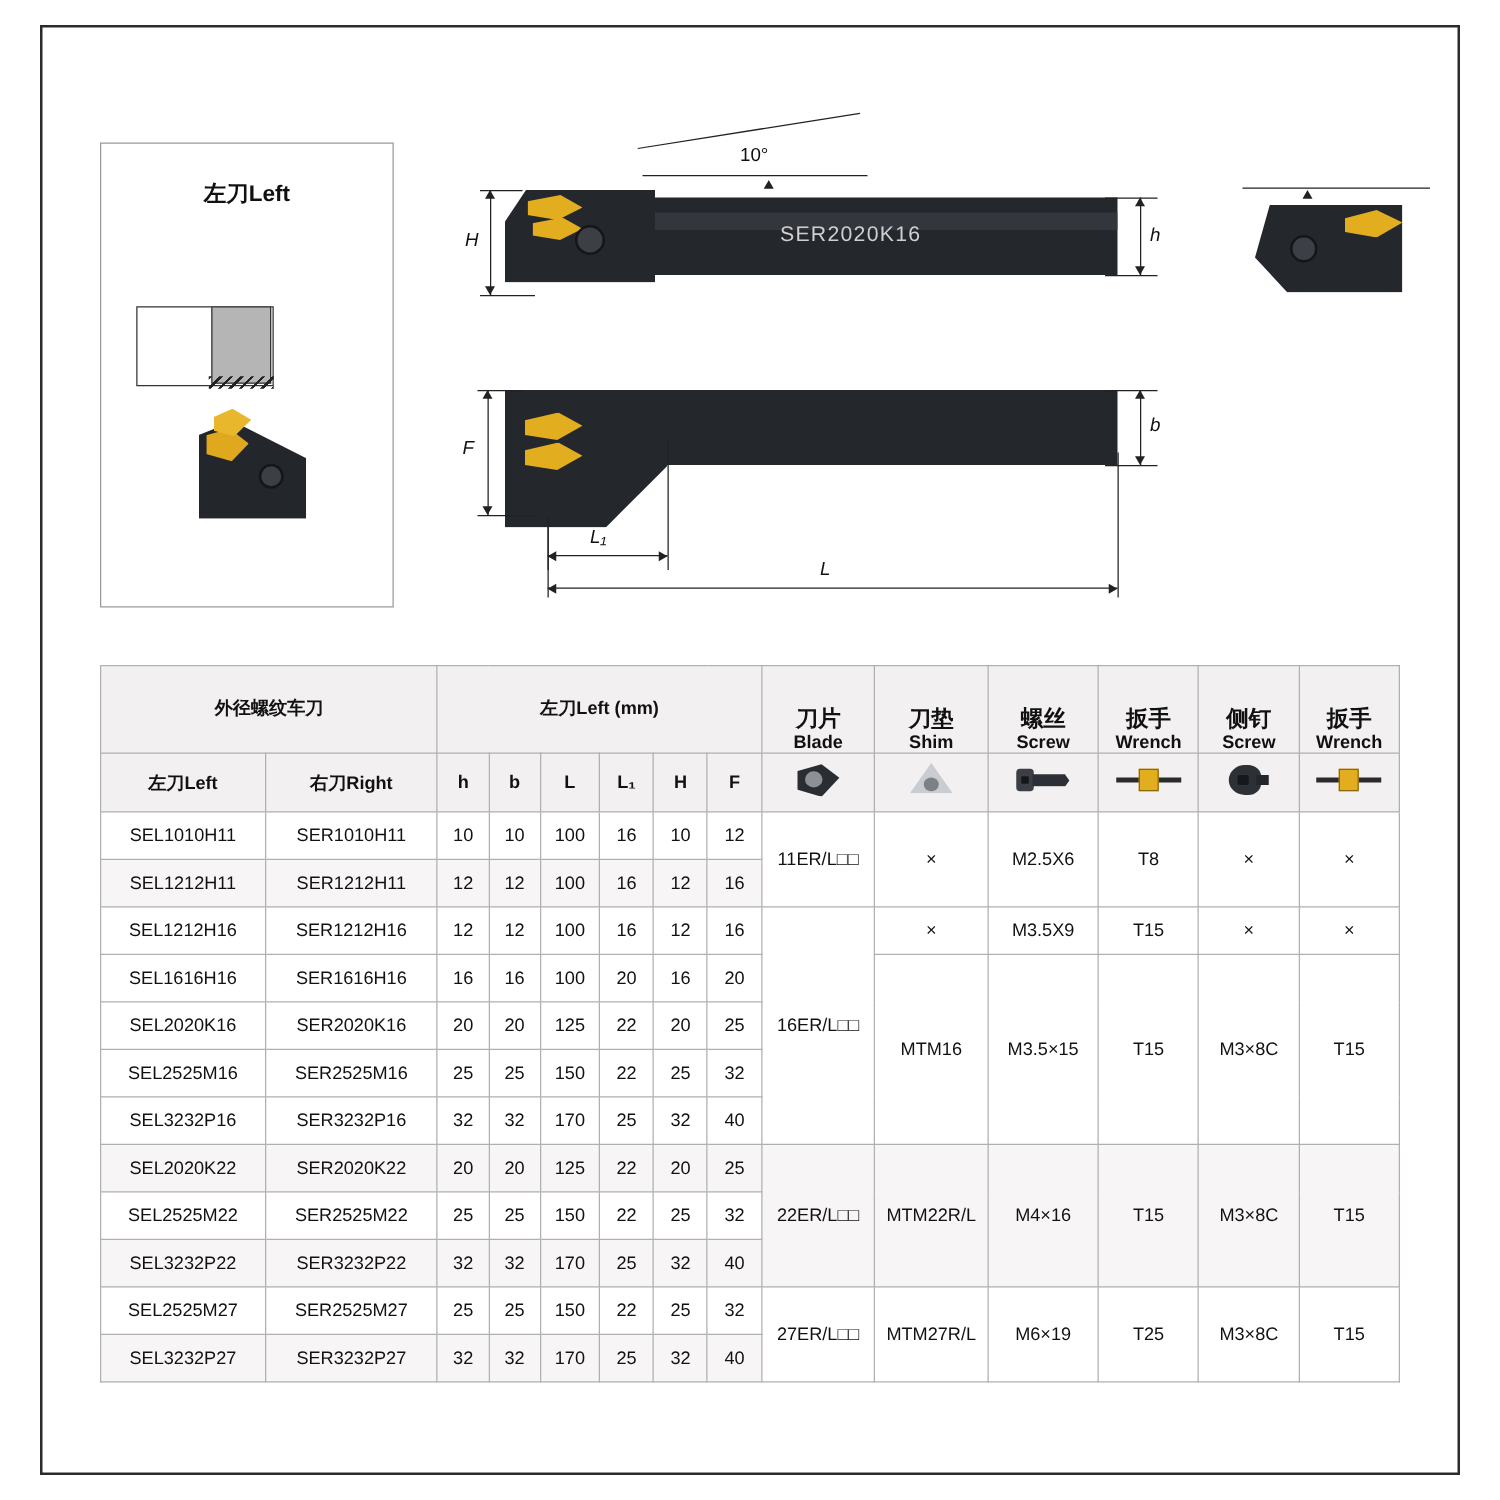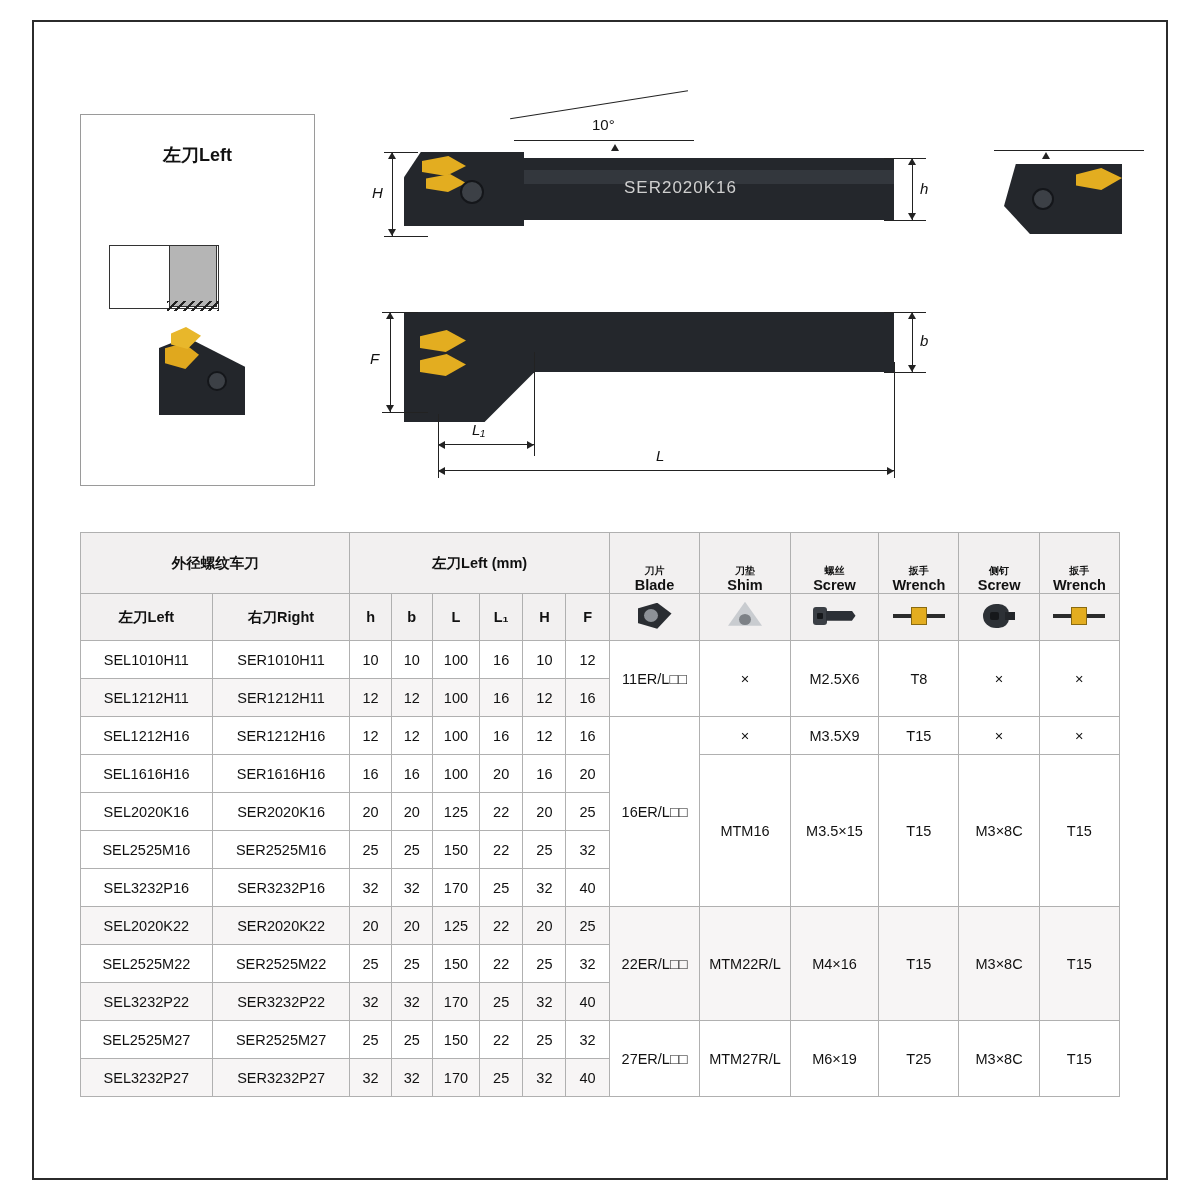--- a/index.html
+++ b/index.html
@@ -122,21 +122,21 @@
     border:1px solid #b0b0b0;text-align:center;vertical-align:middle;
     font-size:14.5px;color:#111;padding:0;
   }
   table.spec th{background:#f2f0f0;font-weight:bold;}
   .hdr-main{height:56px;font-size:15px;line-height:1.15;}
   .hdr-sub{height:46px;font-size:15px;}
   tr.body-row{height:38px;}
   tr.body-row.alt td{background:#f7f5f5;}
   tr.body-row td{background:#ffffff;}
   .model-cell{font-size:15px;}
-  .cn{font-size:10px;margin-top:32px;}
+  .cn{font-size:18px;margin-top:32px;}
   .icon-cell{height:46px;}
   
   .ic-blade{
     display:inline-block;width:34px;height:26px;background:#2a2d32;
     clip-path:polygon(0 22%,58% 0,100% 42%,58% 100%,0 78%);position:relative;
   }
   .ic-blade:after{
     content:"";position:absolute;left:6px;top:6px;width:14px;height:13px;border-radius:50%;
     background:#8d9197;
   }

